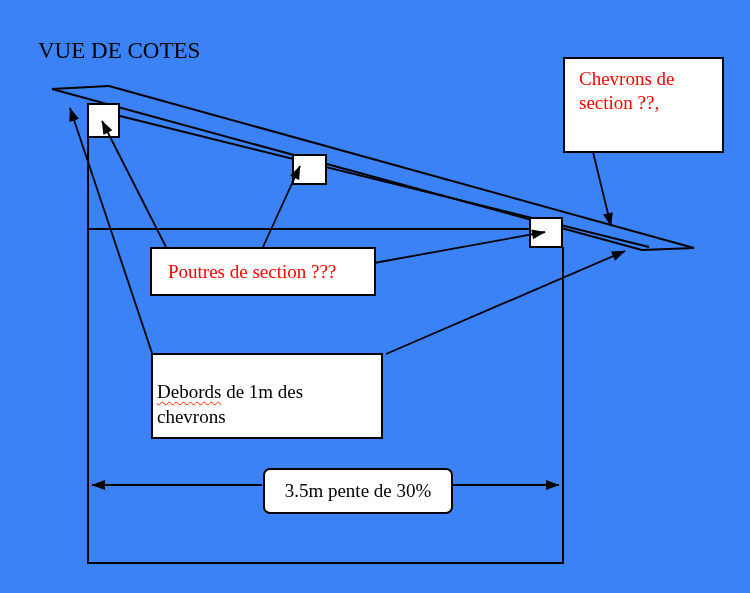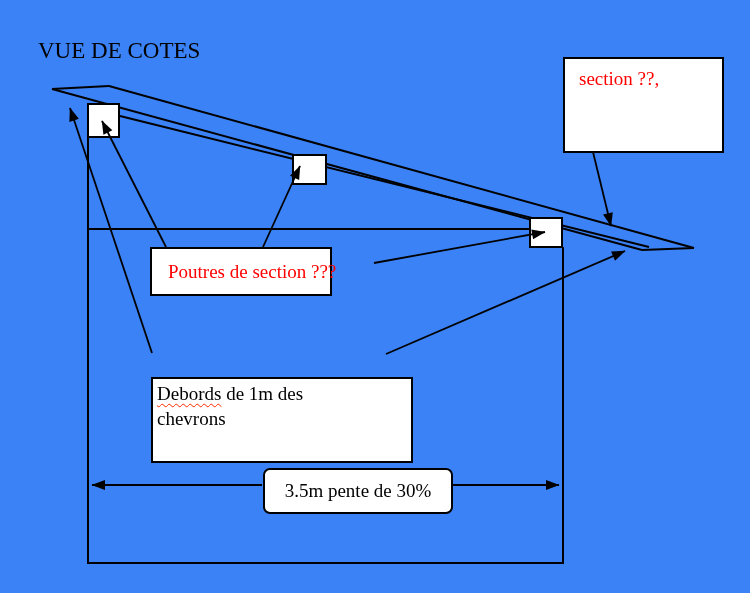--- a/index.html
+++ b/index.html
@@ -34,30 +34,29 @@
   }
   .callout.red { color: #ff0000; }
   .callout.black { color: #000000; }
   .chevrons-box {
     left: 563px; top: 57px;
     width: 161px; height: 96px;
     padding: 8px 4px 0 14px;
   }
   .poutres-box {
     left: 150px; top: 247px;
-    width: 182px; height: 49px;
+    width: 226px; height: 49px;
     display: flex; align-items: center;
     padding-left: 16px;
   }
   .debords-box {
     left: 151px; top: 353px;
-    width: 262px; height: 86px;
-    padding: 2px 4px 0 4px;
+    width: 232px; height: 86px;
+    padding: 24px 4px 0 4px;
     line-height: 25px;
-    margin-top: 24px;
   }
   .dim-box {
     left: 263px; top: 468px;
     width: 190px; height: 46px;
     display: flex; align-items: center; justify-content: center; border-radius: 7px;
   }
   .misspelled {
     text-decoration-line: underline;
     text-decoration-style: wavy;
     text-decoration-color: #ff2a00;
@@ -100,20 +99,21 @@
     <line x1="374" y1="263" x2="545" y2="232" stroke="#000" stroke-width="1.8" marker-end="url(#arw)"></line>
     <line x1="593" y1="152" x2="611" y2="226" stroke="#000" stroke-width="1.8" marker-end="url(#arw)"></line>
 
     <line x1="262" y1="485" x2="92" y2="485" stroke="#000" stroke-width="2" marker-end="url(#arw)"></line>
     <line x1="453" y1="485" x2="559" y2="485" stroke="#000" stroke-width="2" marker-end="url(#arw)"></line>
   </svg>
 
   <div class="page-title">VUE DE COTES</div>
 
   <div class="callout red chevrons-box">
+    <div>Chevrons de</div>
     <div>section ??,</div>
   </div>
 
   <div class="callout red poutres-box">
     <span>Poutres de section ???</span>
   </div>
 
   <div class="callout black debords-box">
     <div><span class="misspelled">Debords</span><span> de 1m des</span></div>
     <div>chevrons</div>

